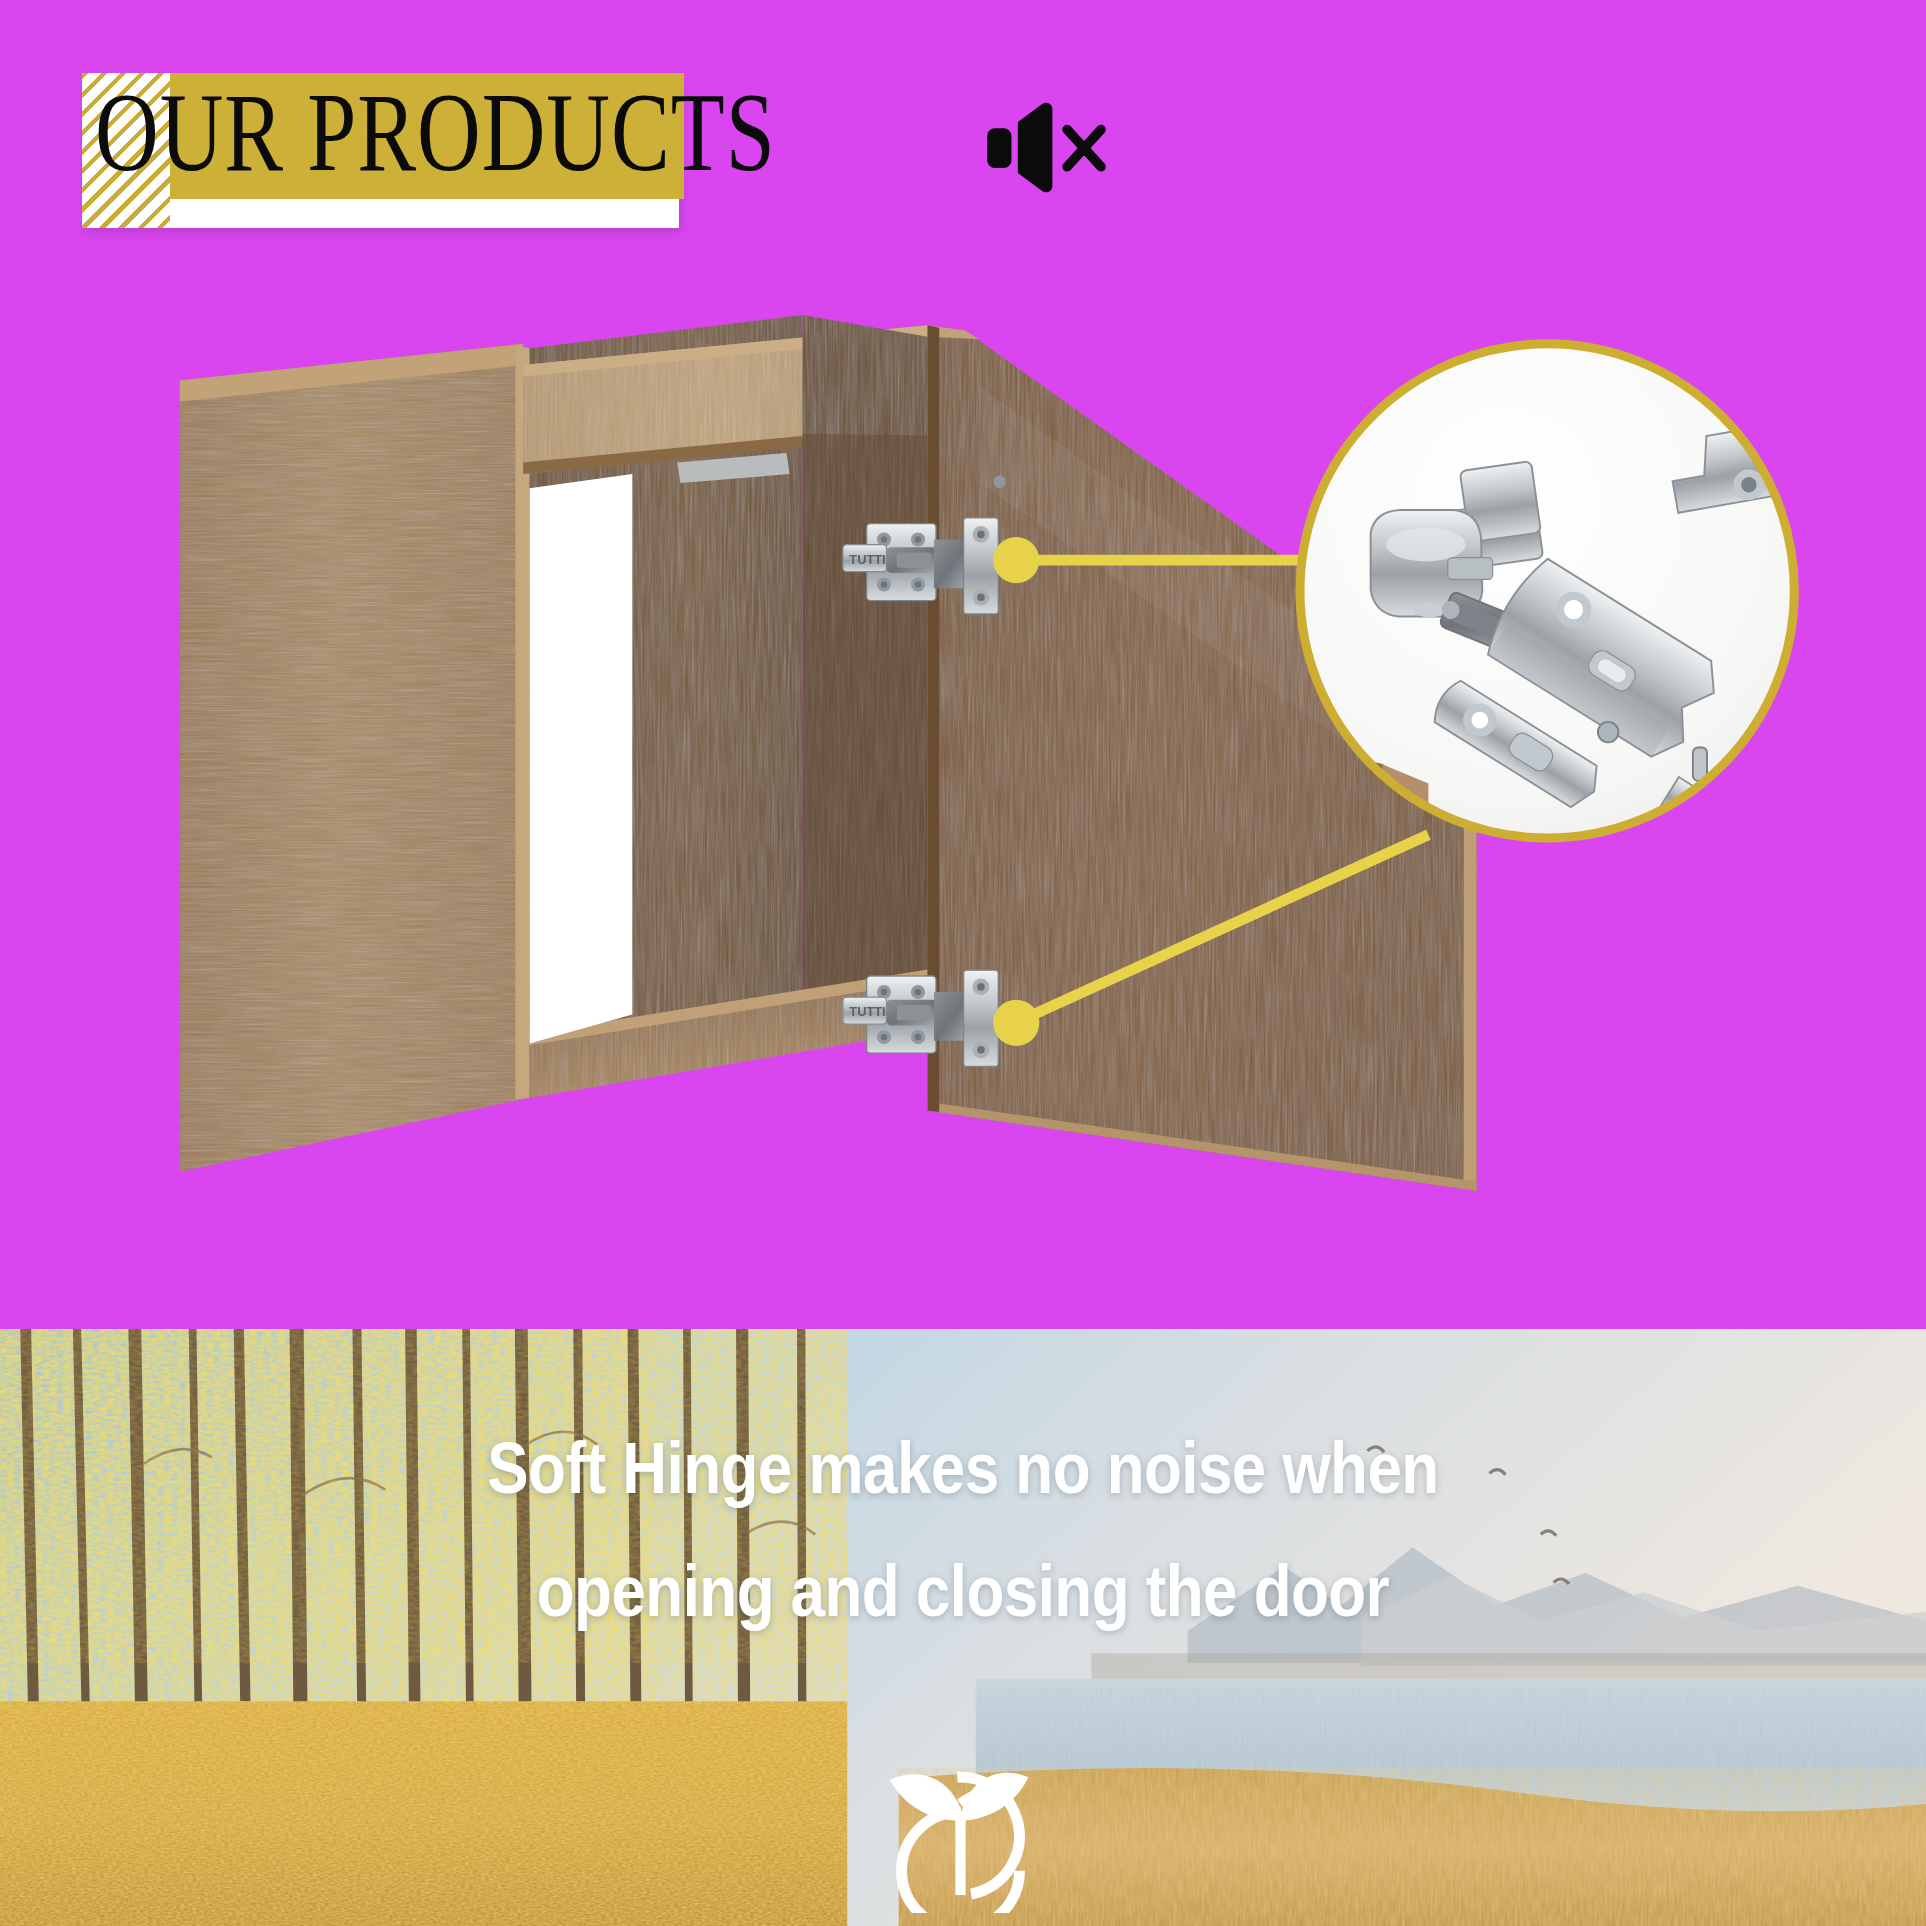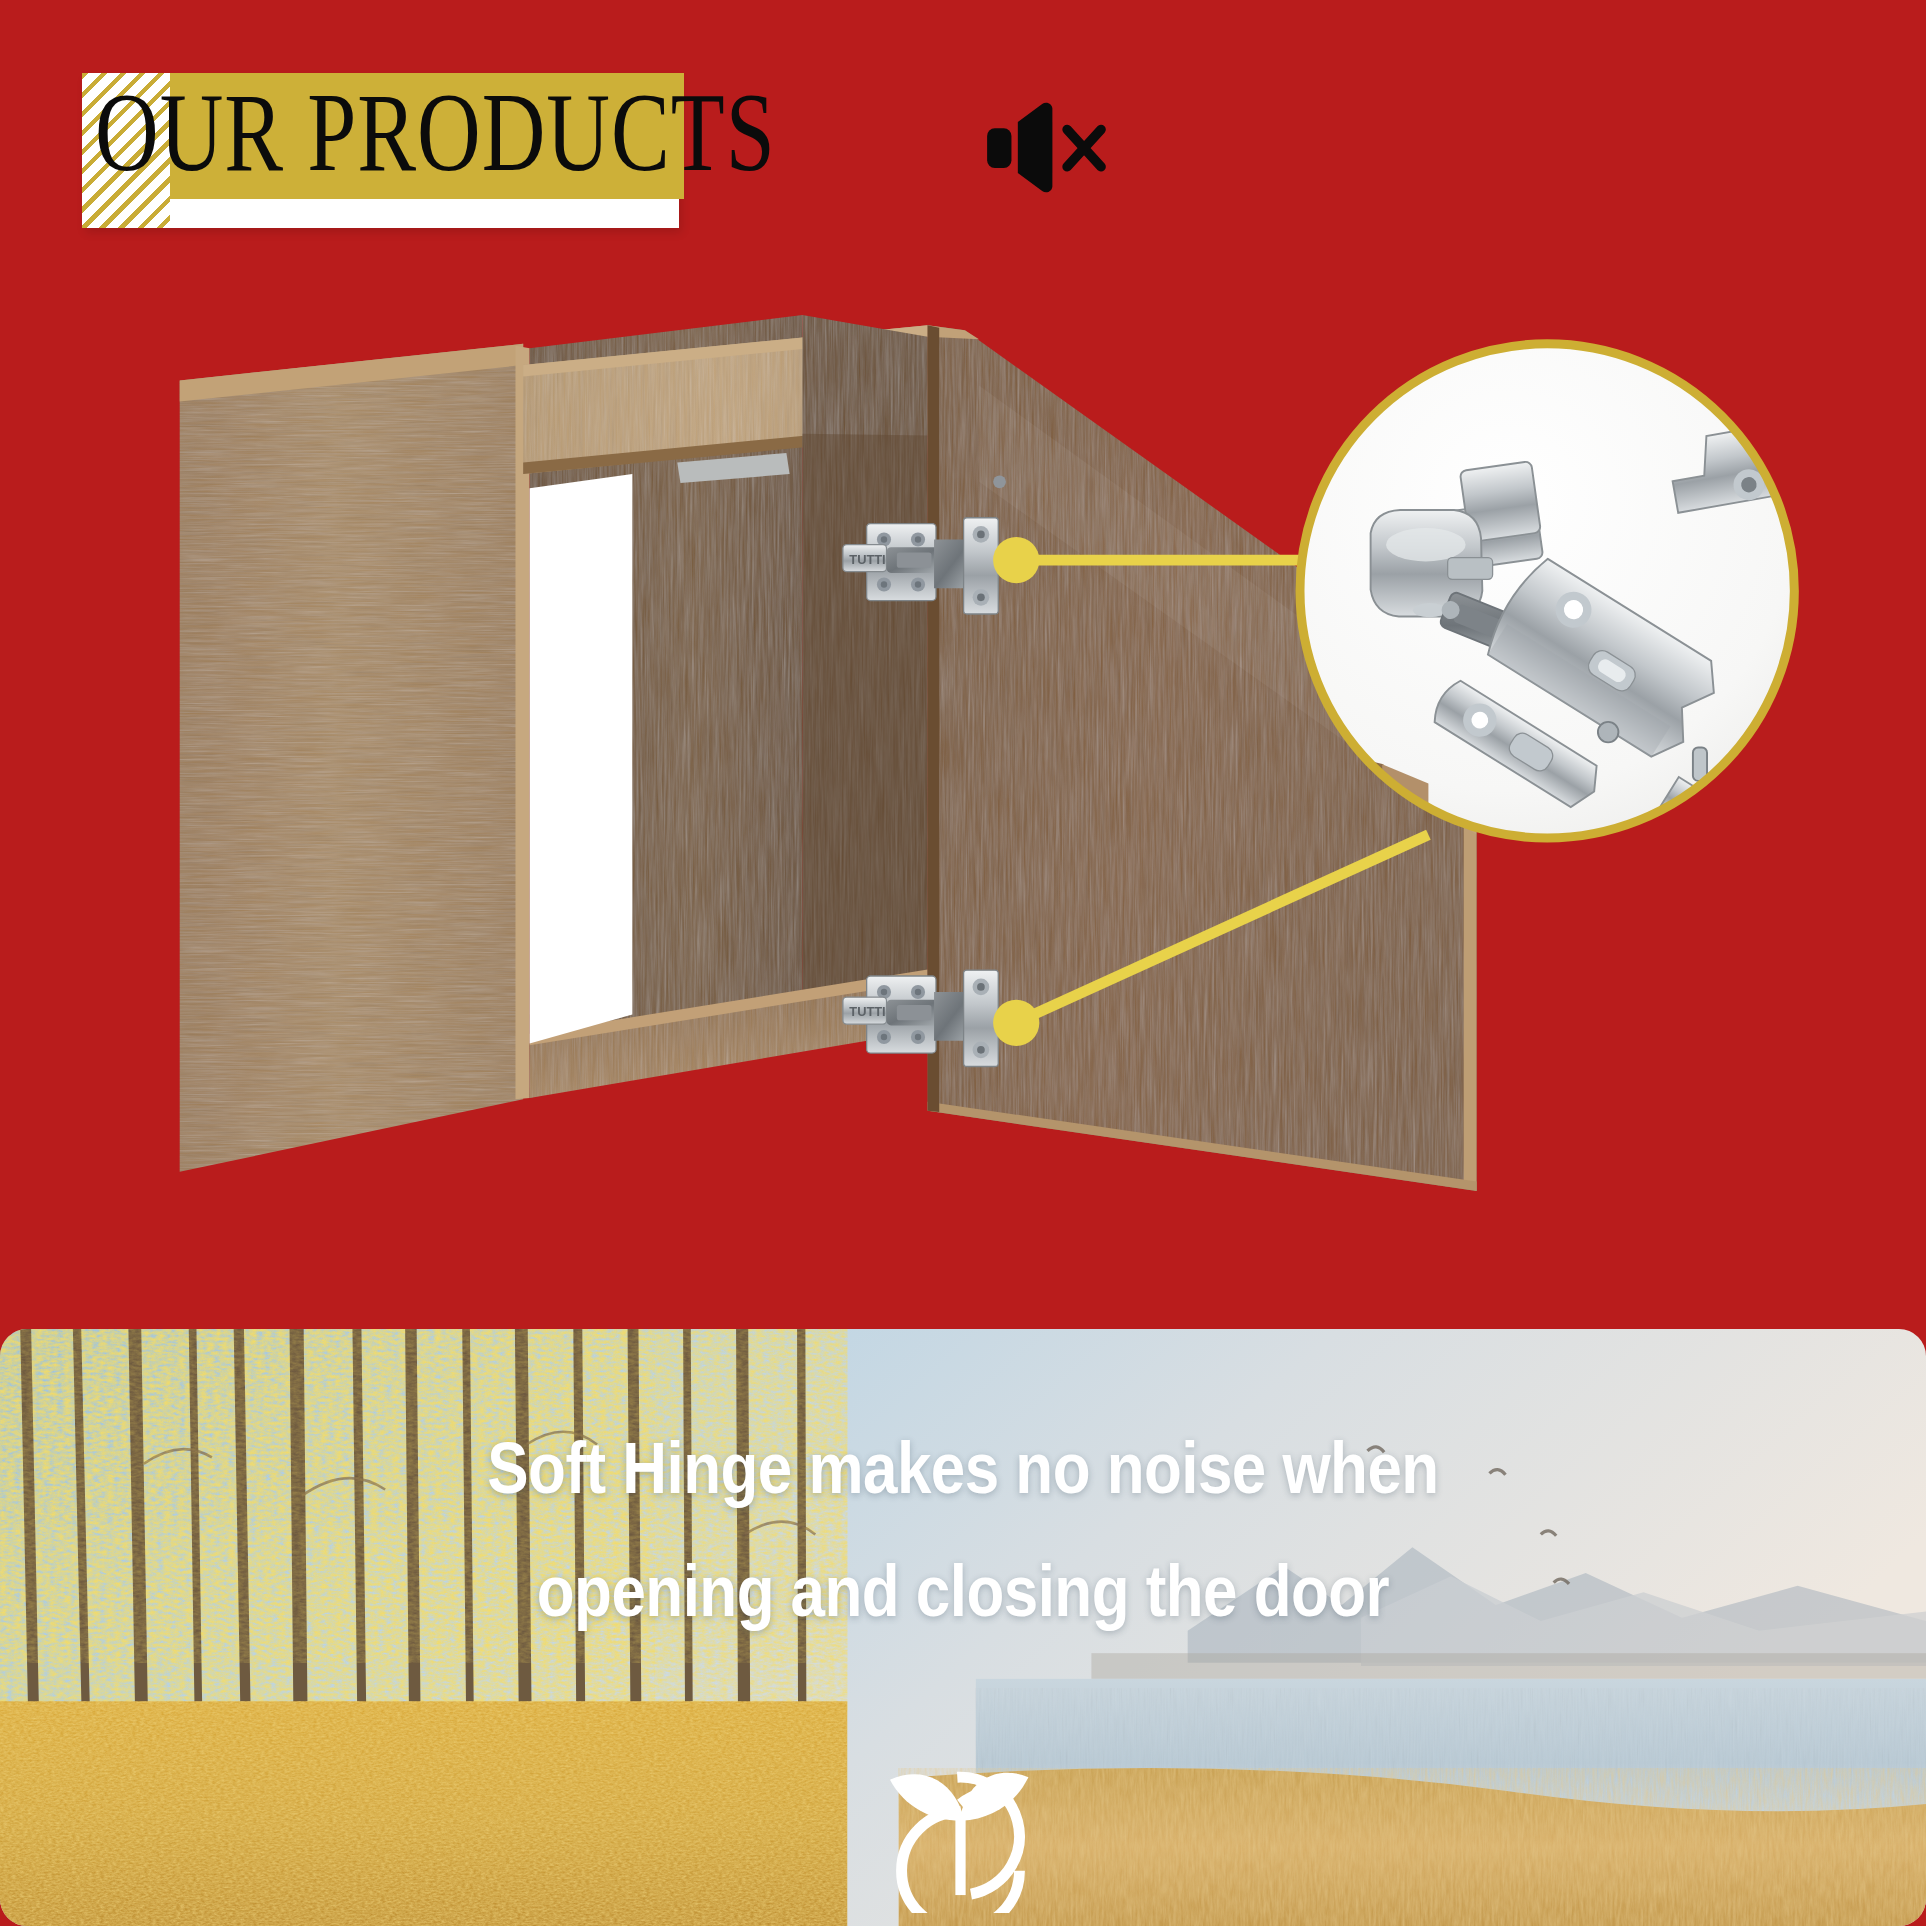--- a/index.html
+++ b/index.html
@@ -2,21 +2,21 @@
 <html style="font-size:10.3px"><head>
 <meta charset="utf-8">
 <style>
   html,body{margin:0;padding:0;}
   body{
     width:1926px;height:1926px;
     background:#ffffff;
     font-family:"Liberation Sans", sans-serif;
     overflow:hidden;position:relative;
   }
-  #stage{position:absolute;inset:0;width:1926px;height:1926px;overflow:hidden;background:#b91c1c;}
+  #stage{position:absolute;inset:0;width:1926px;height:1926px;overflow:hidden;background:#d946ef;}
 
   
   .header{position:absolute;left:0;top:0;width:1926px;height:270px;}
   .hdr-card{
     position:absolute;left:82px;top:73px;width:597px;height:155px;
     background:#ffffff;
     box-shadow:2.6px 4.5px 9px rgba(0,0,0,.13);
   }
   .hdr-stripes{
     position:absolute;left:82px;top:73px;width:88px;height:155px;
@@ -35,21 +35,21 @@
     color:#0b0b0b;letter-spacing:1.3px;white-space:nowrap;
     transform:scaleX(.78);transform-origin:left top;
   }
   .mute-icon{position:absolute;left:982px;top:96px;width:128px;height:103px;}
 
   
   .product{position:absolute;left:16px;top:270px;width:1926px;height:1059px;}
   .prod-svg{position:absolute;left:0;top:0;width:1926px;height:1059px;}
 
   
-  .banner{position:absolute;left:0;top:1329px;width:1926px;height:597px;overflow:hidden;border-radius:27px;}
+  .banner{position:absolute;left:0;top:1329px;width:1926px;height:597px;overflow:hidden;}
   .banner-svg{position:absolute;left:0;top:0;width:1926px;height:597px;}
   .banner-text{
     position:absolute;left:0;top:78px;width:1926px;
     text-align:center;color:#ffffff;
     font-family:"Liberation Sans", sans-serif;
     font-weight:700;font-size:72px;line-height:123px;
     letter-spacing:-0.6px;
     text-shadow:0 1.9px 7.7px rgba(40,60,80,.28);
     transform:scaleX(.86);transform-origin:center top;
   }

